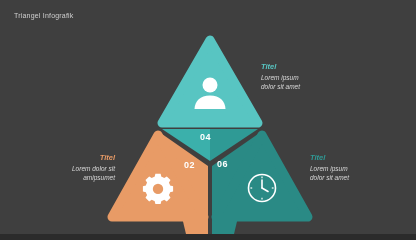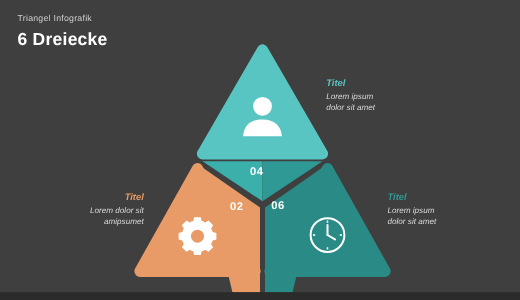--- a/index.html
+++ b/index.html
@@ -105,21 +105,20 @@
   }
   #callout-right .c-title { color: #2f9a95; }
 </style>
 </head>
 <body>
 
 <div id="slide">
 
   <div id="header">
     <div id="eyebrow">Triangel Infografik</div>
-    <div id="headline">6 Dreiecke</div>
   </div>
 
   <div id="stage">
     <svg width="220" height="204" viewBox="0 0 220 204">
 
       <defs>
         <clipPath id="clipAll">
           <rect x="0" y="0" width="220" height="204"></rect>
         </clipPath>
       </defs>

